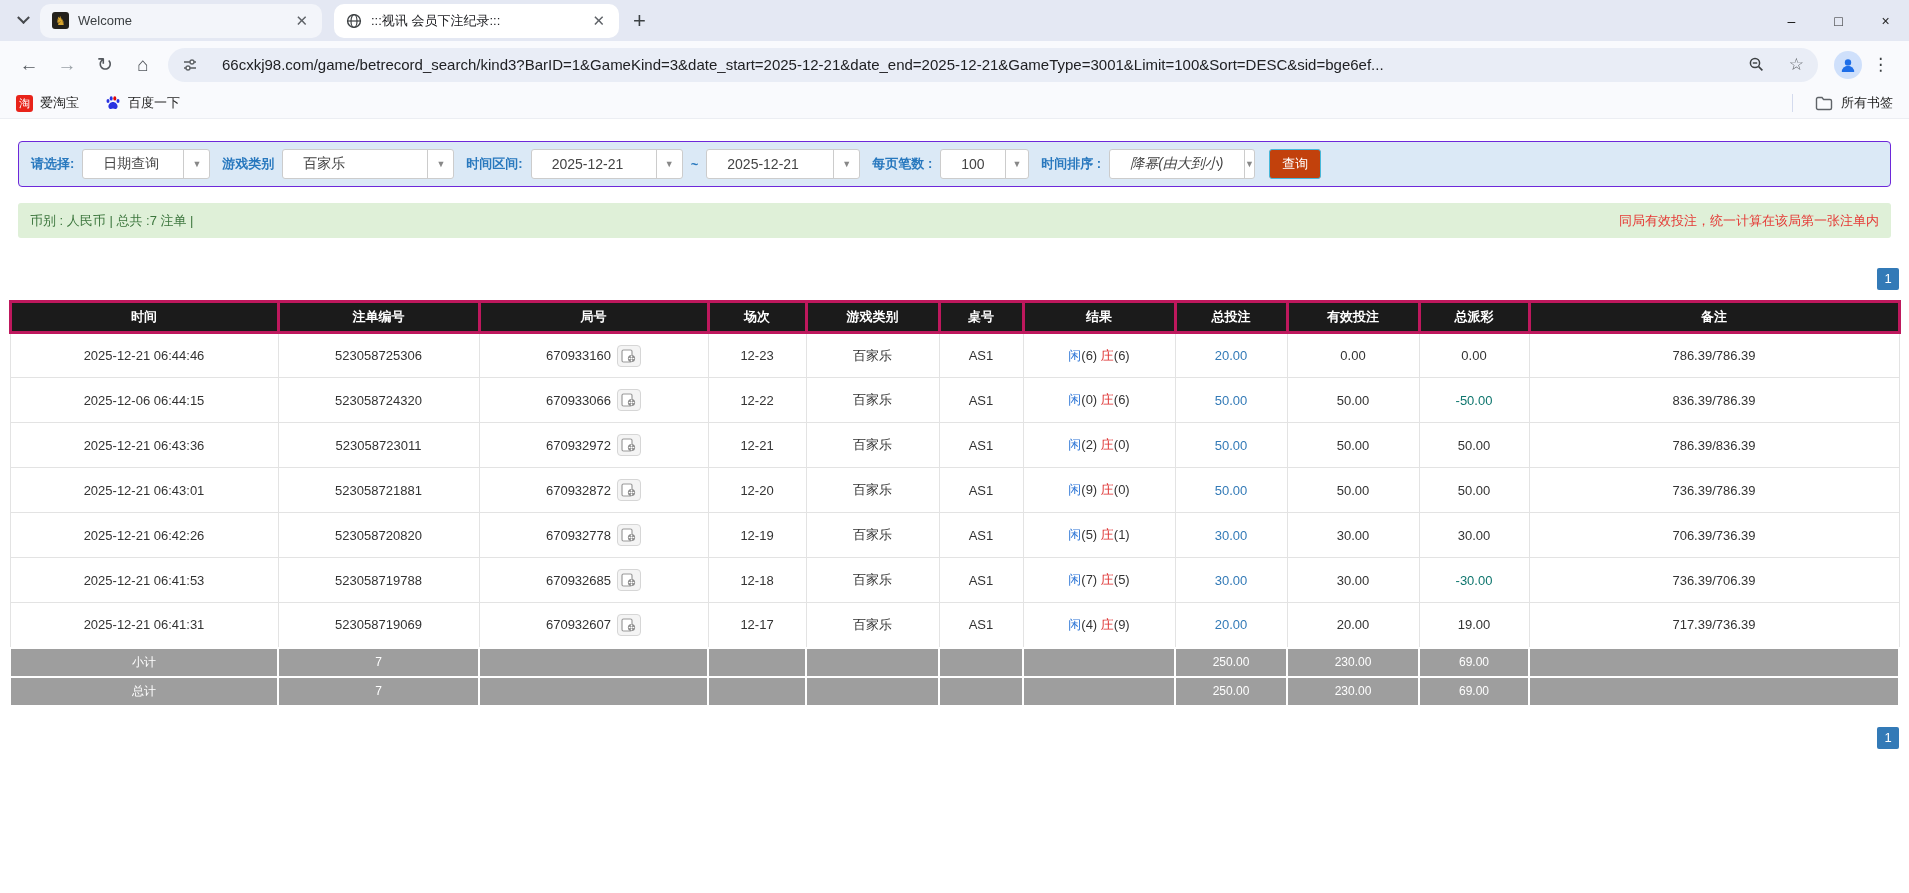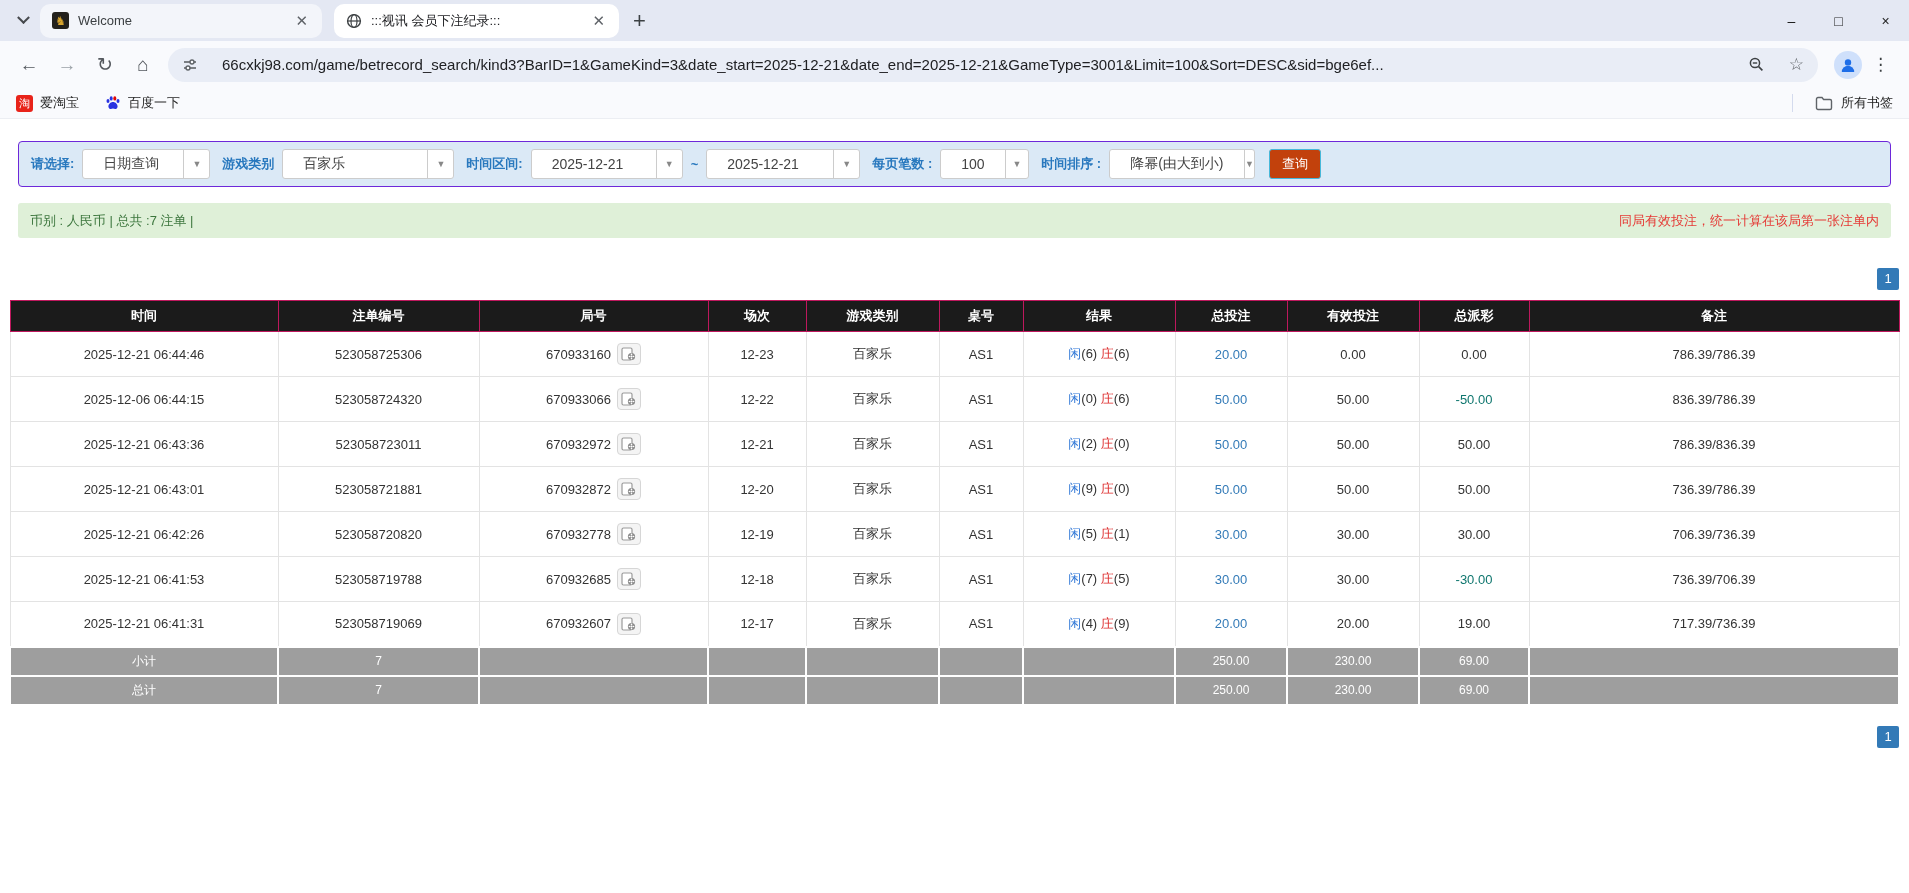--- a/index.html
+++ b/index.html
@@ -50,21 +50,21 @@
     display:flex; align-items:center; justify-content:space-between; padding:0 12px; font-size:13px; }
   .summary-left { color:#3c763d; }
   .summary-right { color:#e53935; }
 
   .pagination { text-align:right; margin:30px 10px 10px; }
   .pagination.bottom { margin:20px 10px 0; }
   .page-box { display:inline-block; min-width:22px; height:22px; line-height:22px; background:#337ab7; color:#fff;
     font-size:13px; text-align:center; border-radius:2px; }
 
   table.bet { width:1889px; margin:2px auto 0; border-collapse:collapse; table-layout:fixed; font-size:13px; color:#333; }
-  table.bet th { background:#1b1b1b; color:#fff; font-weight:bold; height:31px; border:1px solid #be185d; }
+  table.bet th { background:#1b1b1b; color:#fff; font-weight:bold; height:31px; border:3px solid #be185d; }
   table.bet td { height:45px; text-align:center; border:1px solid #e3e3e3; background:#fff; }
   .blue-link { color:#337ab7; cursor:pointer; }
   .neg { color:#0f766e; }
   .r-player { color:#2e76d6; }
   .r-banker { color:#dd2c2c; }
   .round-wrap { display:inline-flex; align-items:center; gap:6px; }
   .vid-icon { display:inline-flex; width:24px; height:22px; background:#f4f4f4; border:1px solid #d6d6d6; border-radius:4px;
     align-items:center; justify-content:center; }
   tr.footer td { background:#9e9e9e; color:#fff; height:29px; border:2px solid #fff; font-size:12px; }
 </style>
@@ -188,21 +188,21 @@
     <div class="sel" style="width:154px;">
       <span class="sel-val">2025-12-21</span>
       <span class="sel-arr">▼</span>
     </div>
     <span class="f-label" style="margin-left:4px;">每页笔数 :</span>
     <div class="sel" style="width:89px;">
       <span class="sel-val">100</span>
       <span class="sel-arr">▼</span>
     </div>
     <span class="f-label" style="margin-left:4px;">时间排序 :</span>
-    <div class="sel" style="width:146px;">
+    <div class="sel" style="width:146px;font-style:italic;">
       <span class="sel-val">降幂(由大到小)</span>
       <span class="sel-arr">▼</span>
     </div>
     <span class="btn-search">查询</span>
   </div>
 
   <div class="summary-bar">
     <span class="summary-left">币别 : 人民币 | 总共 :7 注单 |</span>
     <span class="summary-right">同局有效投注，统一计算在该局第一张注单内</span>
   </div>

